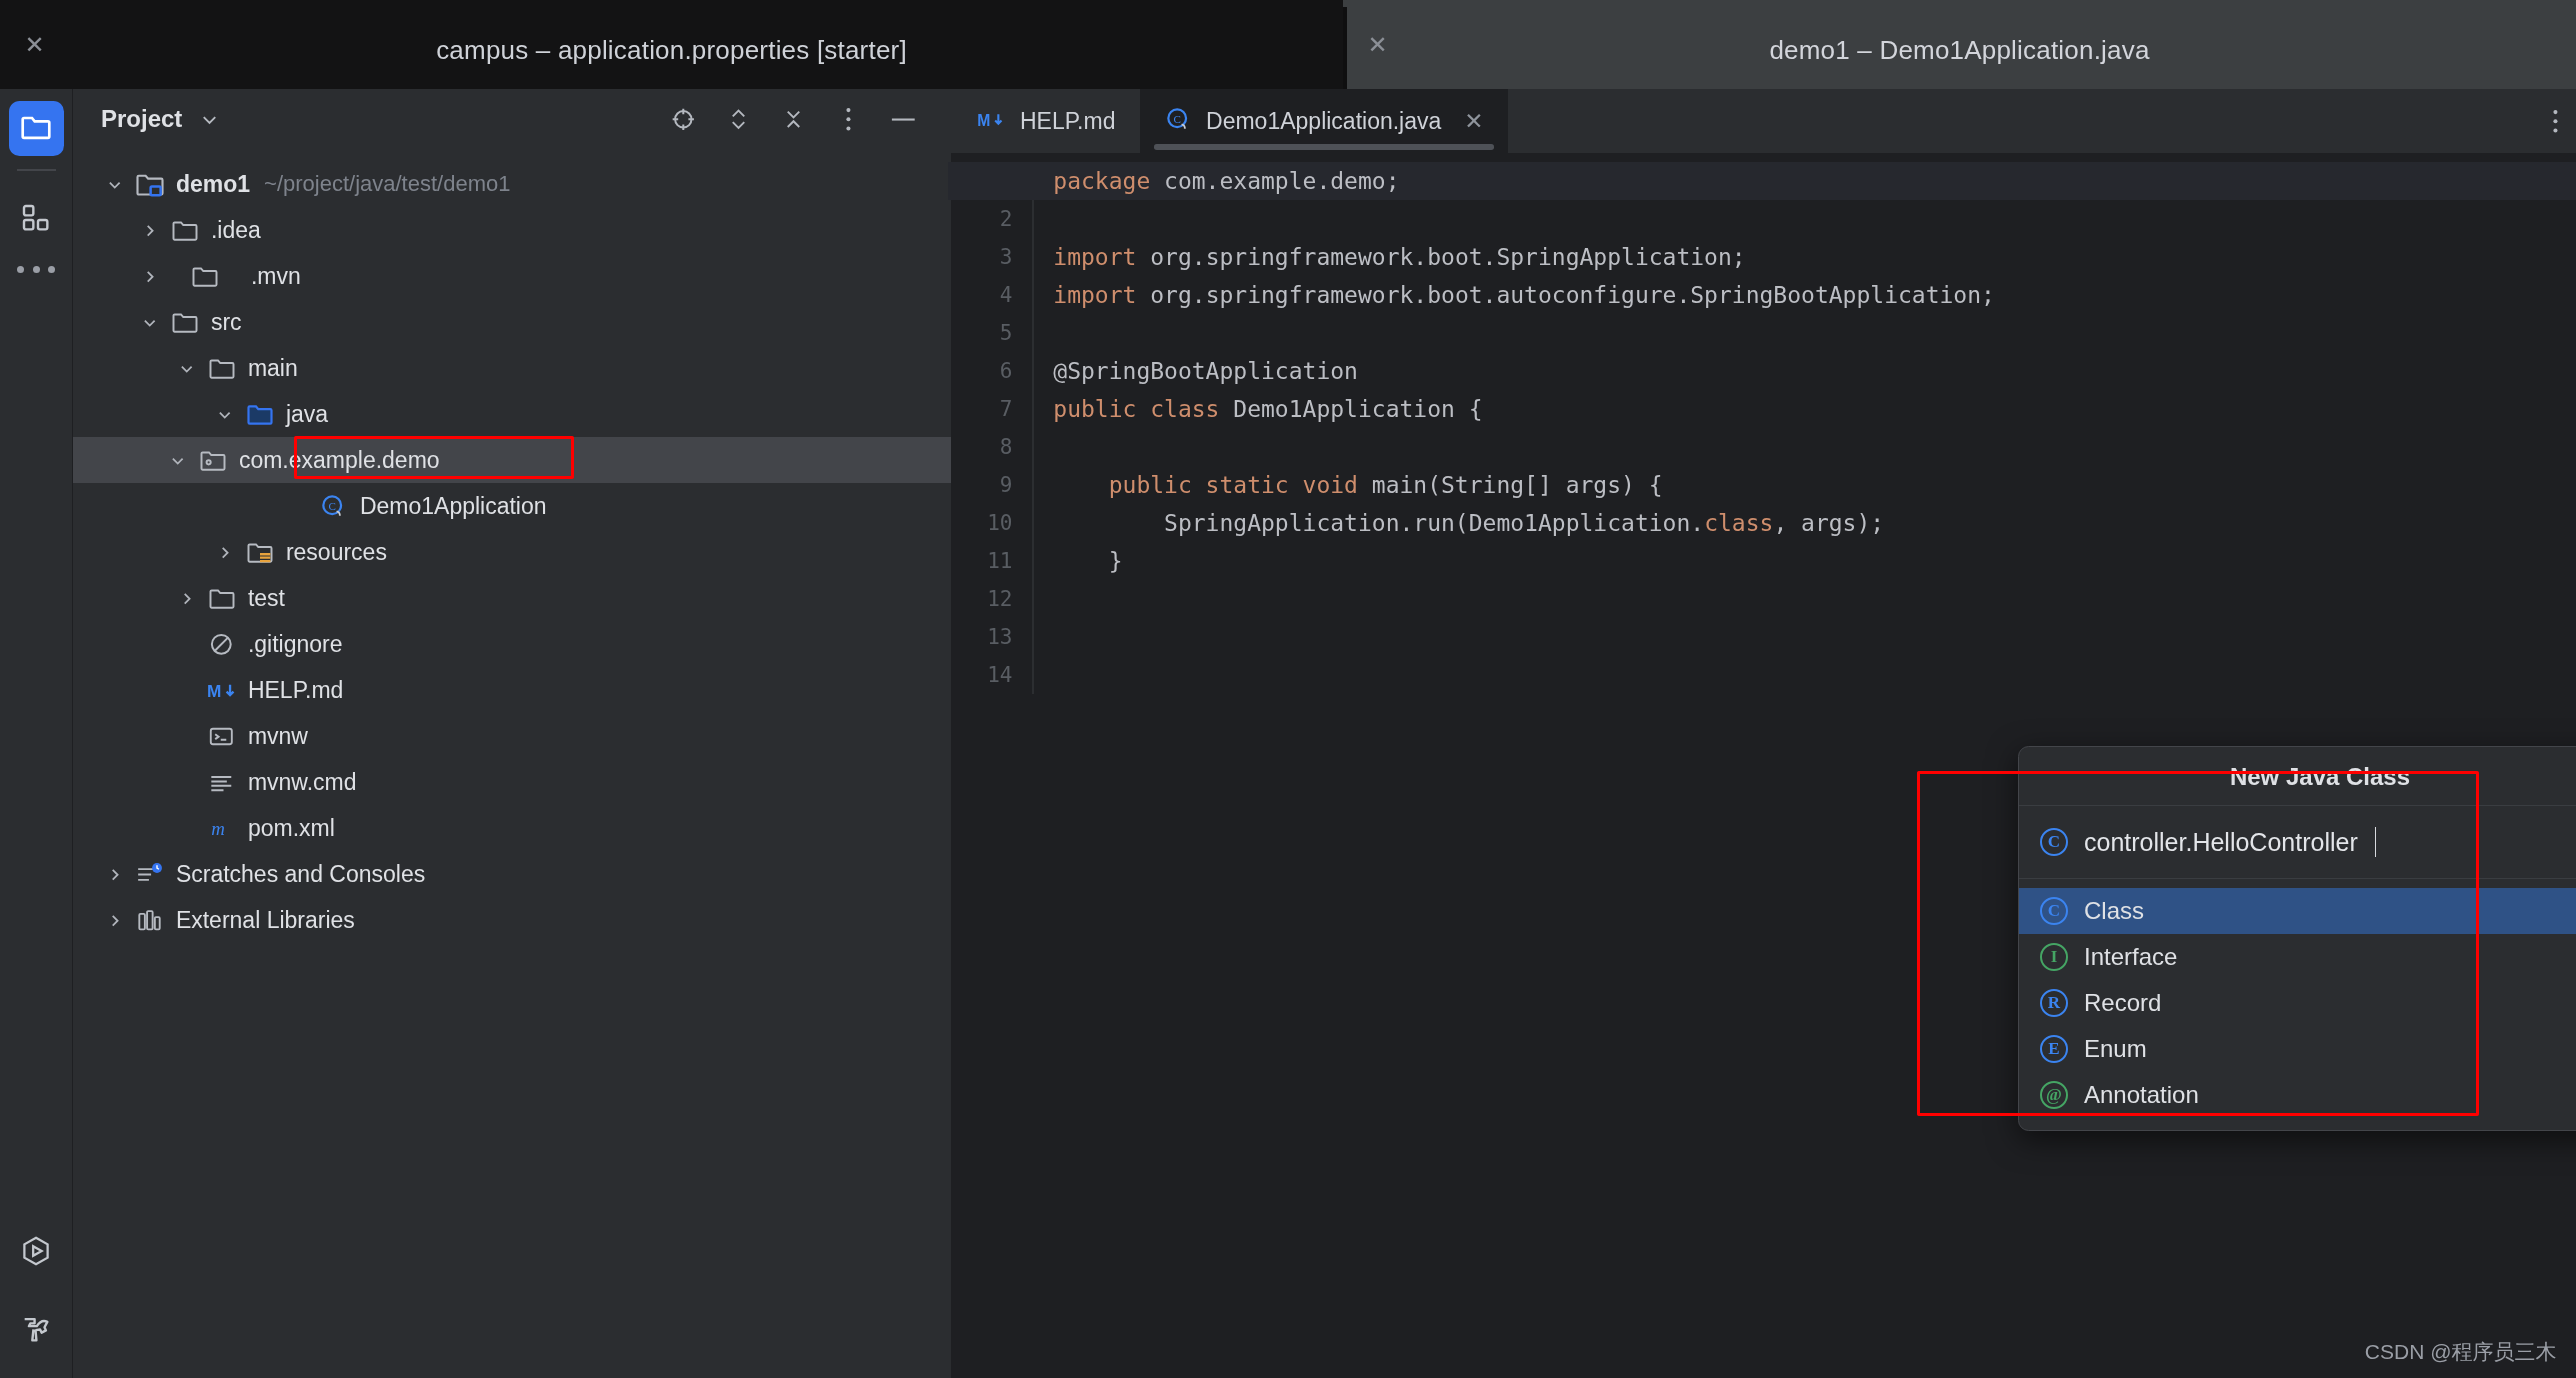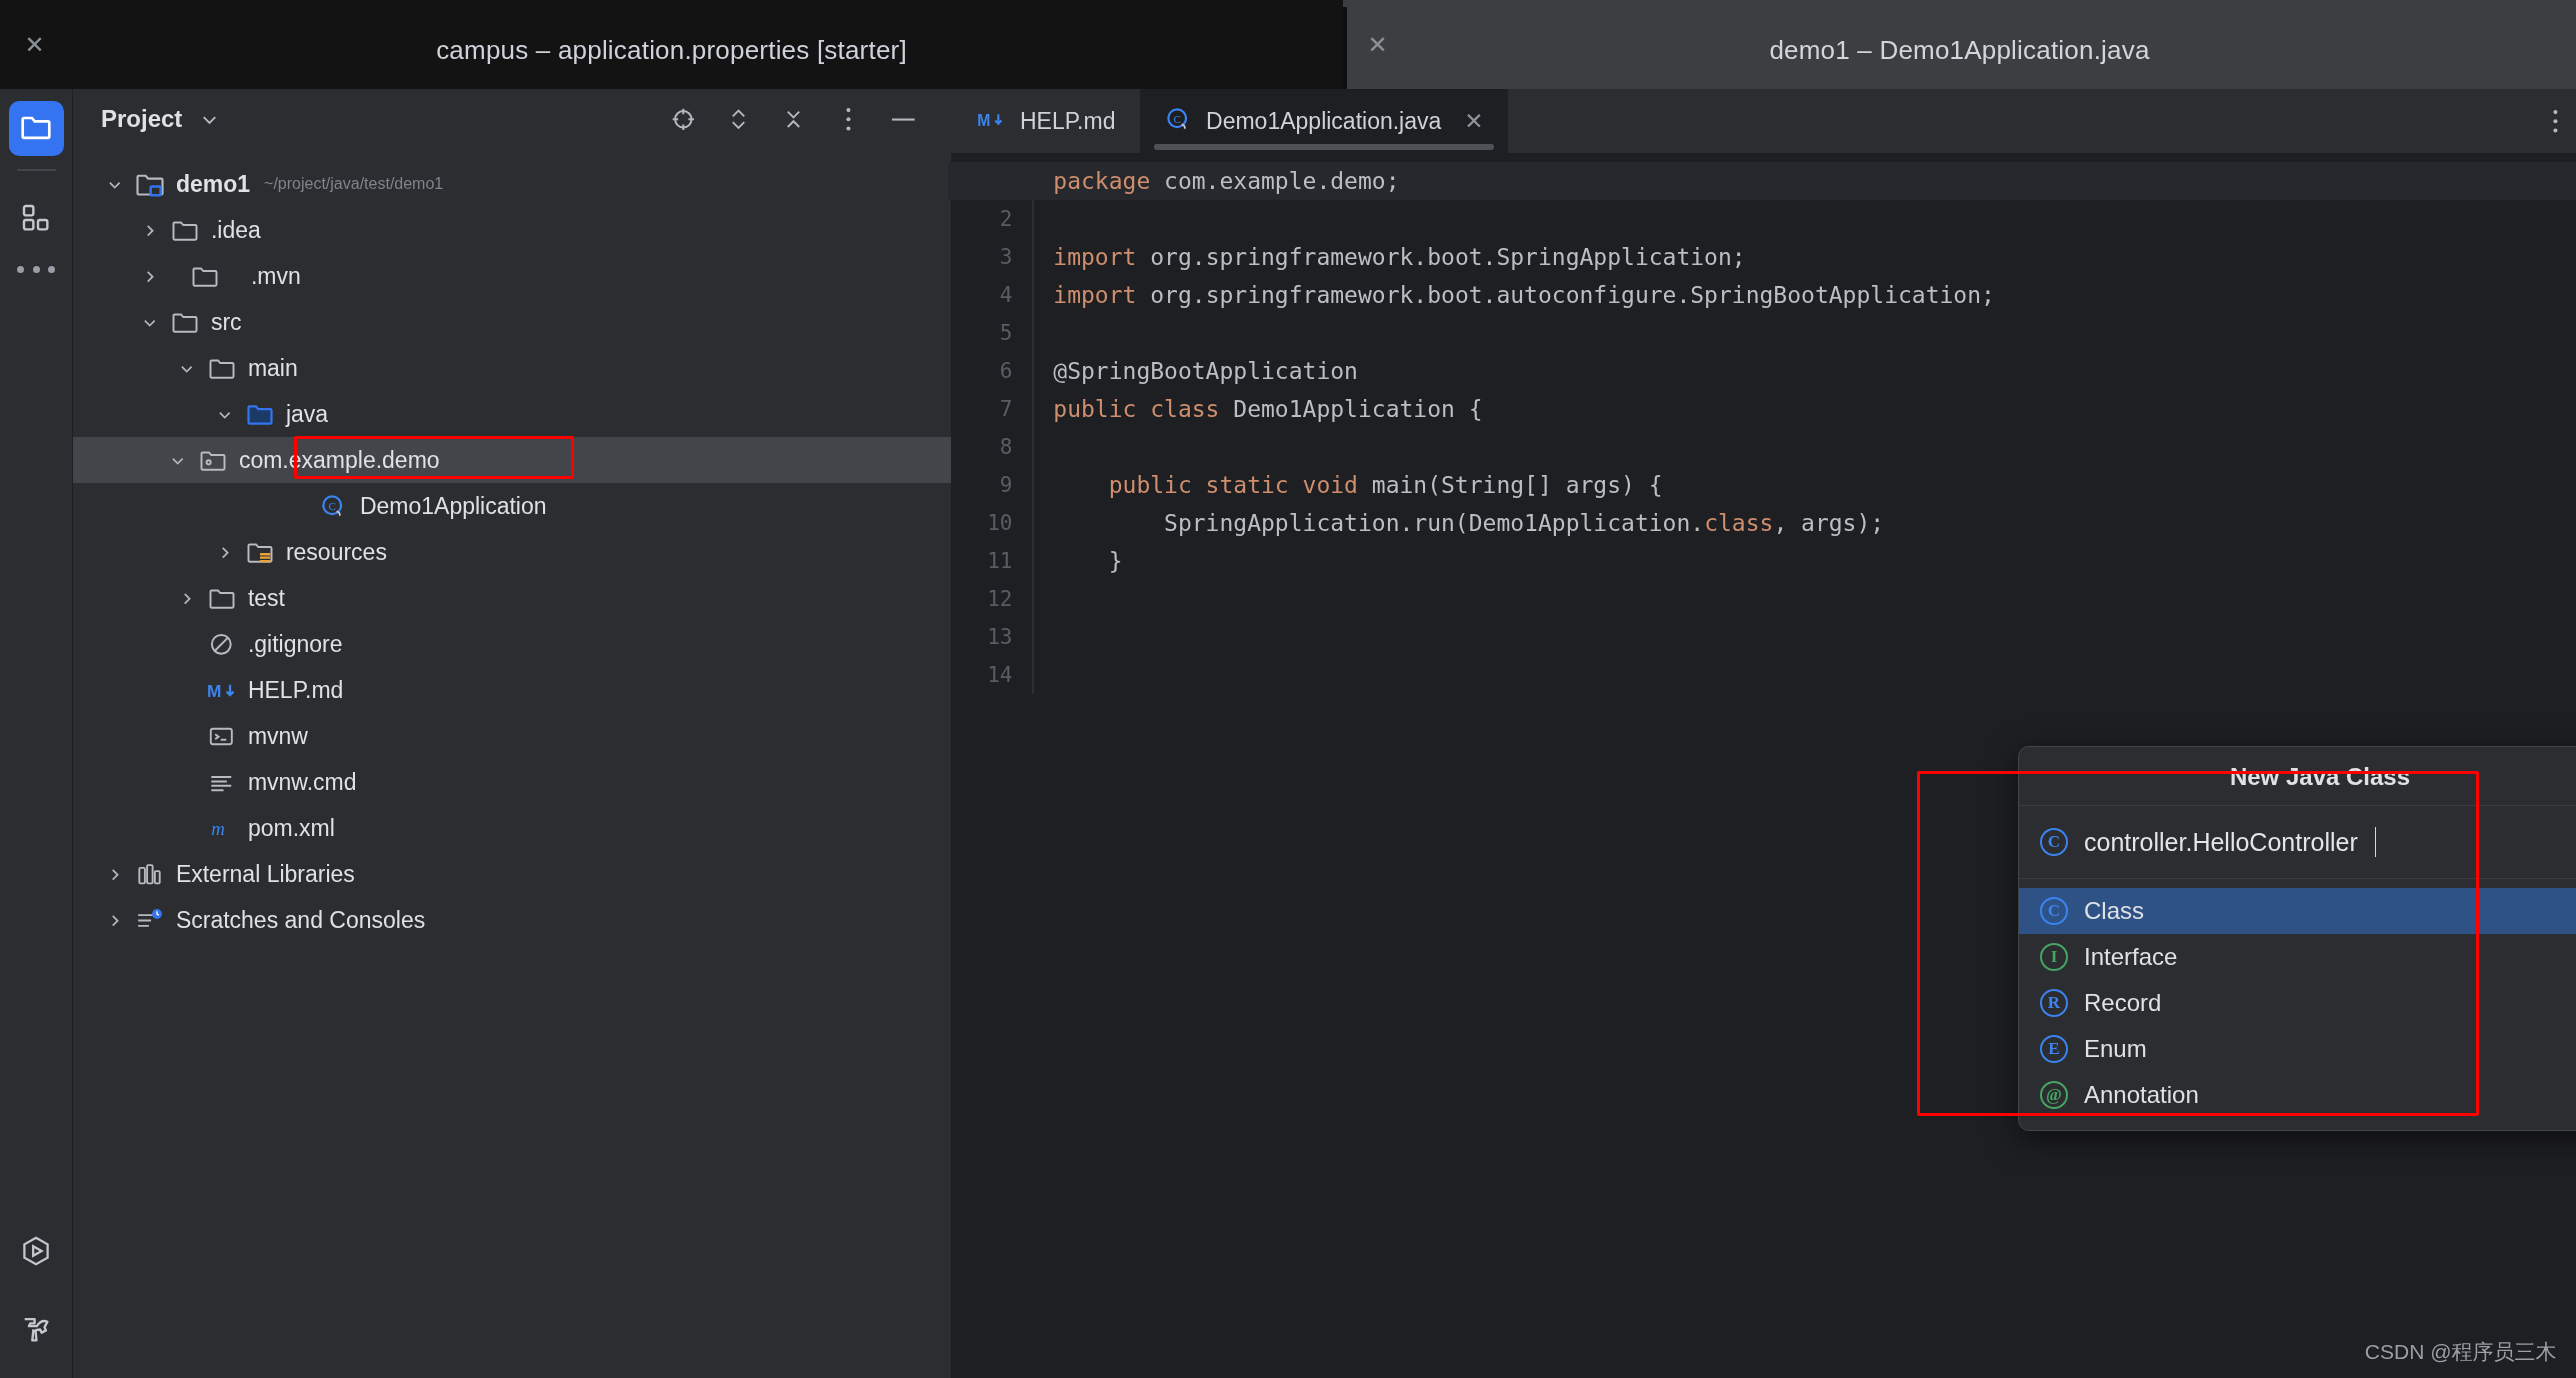--- a/index.html
+++ b/index.html
@@ -64,21 +64,21 @@
     position: relative; height: 46px; display: flex; align-items: center;
     font-size: 23px; color: #dfe1e5; cursor: pointer; white-space: nowrap; text-align: right;
   }
   .tree-row.selected { background: #43454a; }
   .tw { width: 34px; min-width: 34px; display: flex; align-items: center; justify-content: center;
     color: #b0b4bb; }
   .tw.empty { visibility: hidden; }
   .tree-icon { width: 35px; min-width: 35px; display: flex; align-items: center; justify-content: center; margin-right: 8.9px; }
   .tree-label { line-height: 1; }
   .tree-label.bold { font-weight: bold; }
-  .tree-path { color: #7e838c; font-size: 16px; margin-left: 14px; }
+  .tree-path { color: #7e838c; font-size: 22px; margin-left: 14px; }
   .redbox {
     position: absolute; border: 3.5px solid #ff0000; pointer-events: none; border-radius: 1.8px;
   }
 
   
   .editor-area {
     position: absolute; left: 951px; top: 89px; right: 0; bottom: 0; background: #1e1f22;
   }
   .editor-tabs { height: 64px; display: flex; align-items: stretch; background: #2b2d30; position: relative; }
   .etab { display: flex; align-items: center; gap: 14px; padding: 0 25px; cursor: pointer; position: relative; }
@@ -441,43 +441,43 @@
         <span class="tree-label">pom.xml</span>
       </div>
 
       <div class="tree-row" style="padding-left:25px;">
         <span class="tw">
           <svg width="19.5" height="19.5" viewBox="0 0 24 24" fill="none" stroke="#b0b4bb" stroke-width="2.2">
               <path d="M9.5 6l6 6-6 6"></path>
             </svg>
         </span>
         <span class="tree-icon">
+          <svg width="28" height="25" viewBox="0 0 26 22" fill="none" stroke="#b6bac1" stroke-width="1.8">
+            <path d="M2 6h14M2 11h12M2 16h10"></path>
+            <circle cx="19.5" cy="5" r="4.6" fill="#3574f0" stroke="none"></circle>
+            <path d="M19.5 2.4v2.6l1.8 1.1" stroke="#ffffff" stroke-width="1.3"></path>
+          </svg>
+        </span>
+        <span class="tree-label">Scratches and Consoles</span>
+      </div>
+
+      <div class="tree-row" style="padding-left:25px;">
+        <span class="tw">
+          <svg width="19.5" height="19.5" viewBox="0 0 24 24" fill="none" stroke="#b0b4bb" stroke-width="2.2">
+              <path d="M9.5 6l6 6-6 6"></path>
+            </svg>
+        </span>
+        <span class="tree-icon">
           <svg width="26.6" height="25" viewBox="0 0 24 22" fill="none" stroke="#b6bac1" stroke-width="1.7">
             <rect x="3" y="5" width="5" height="14" rx="1"></rect>
             <rect x="10" y="2.5" width="5" height="16.5" rx="1"></rect>
             <rect x="17" y="8" width="4.4" height="11" rx="1"></rect>
           </svg>
         </span>
         <span class="tree-label">External Libraries</span>
-      </div>
-
-      <div class="tree-row" style="padding-left:25px;">
-        <span class="tw">
-          <svg width="19.5" height="19.5" viewBox="0 0 24 24" fill="none" stroke="#b0b4bb" stroke-width="2.2">
-              <path d="M9.5 6l6 6-6 6"></path>
-            </svg>
-        </span>
-        <span class="tree-icon">
-          <svg width="28" height="25" viewBox="0 0 26 22" fill="none" stroke="#b6bac1" stroke-width="1.8">
-            <path d="M2 6h14M2 11h12M2 16h10"></path>
-            <circle cx="19.5" cy="5" r="4.6" fill="#3574f0" stroke="none"></circle>
-            <path d="M19.5 2.4v2.6l1.8 1.1" stroke="#ffffff" stroke-width="1.3"></path>
-          </svg>
-        </span>
-        <span class="tree-label">Scratches and Consoles</span>
       </div>
 
     </div>
   </div>
 
   <div class="editor-area">
 
     <div class="editor-tabs">
       <div class="etab">
         <span>

